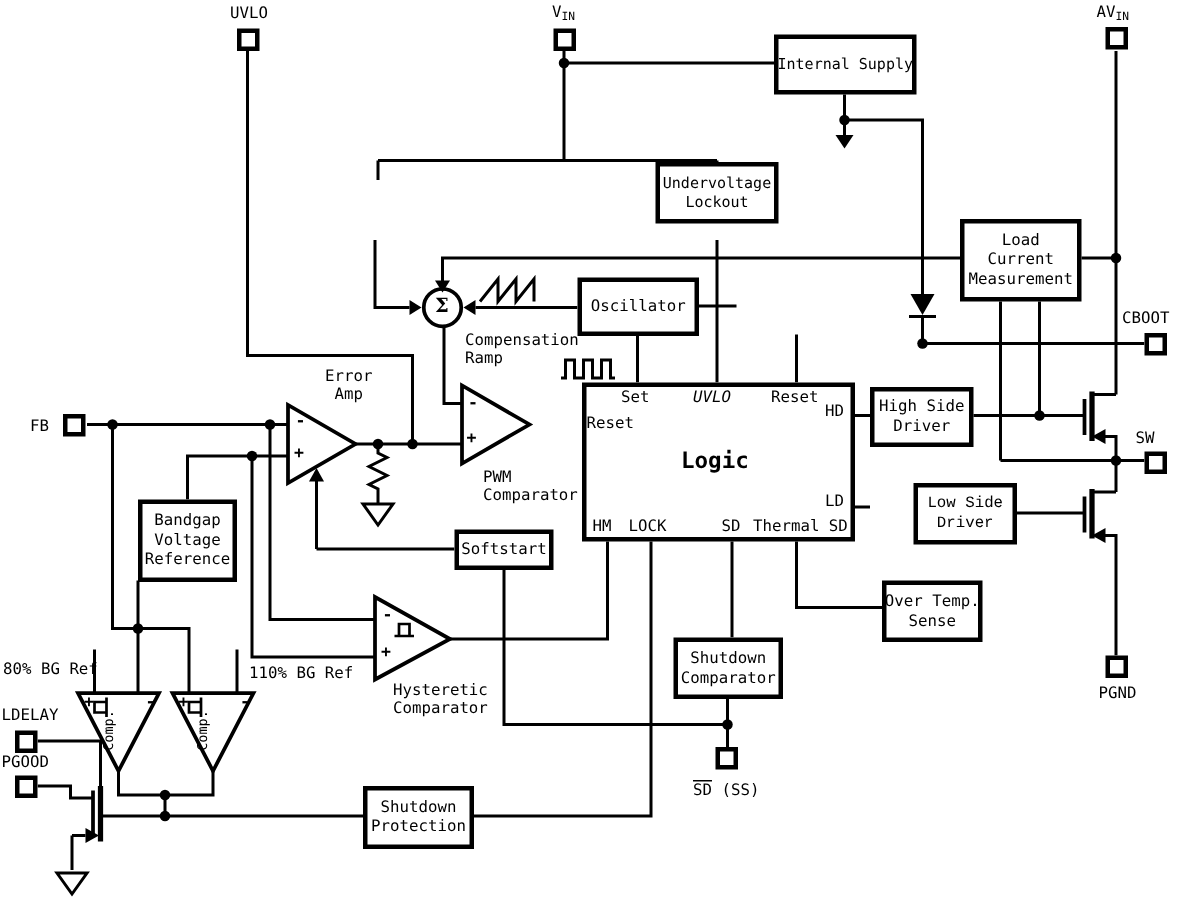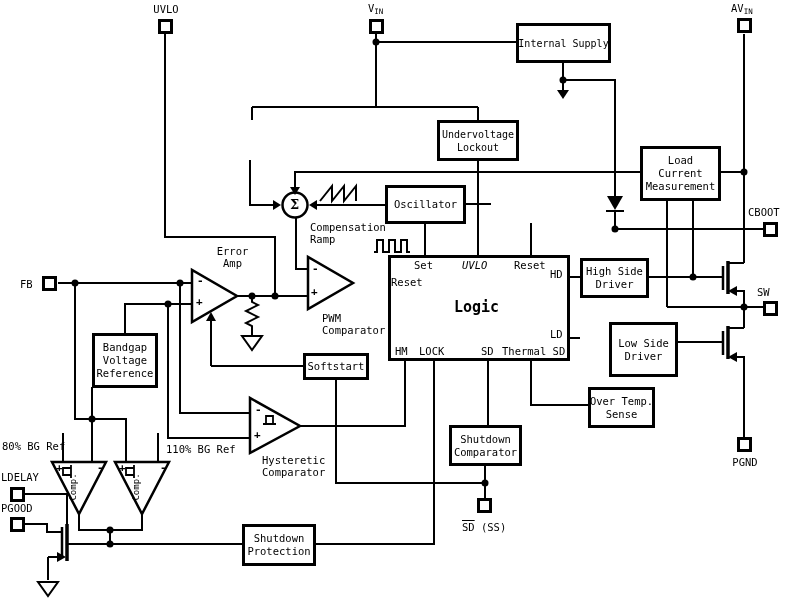--- a/index.html
+++ b/index.html
@@ -142,29 +142,29 @@
         <circle cx="168" cy="304" r="3.5"></circle>
     <circle cx="252" cy="296" r="3.5"></circle>
         <circle cx="275" cy="296" r="3.5"></circle>
     <circle cx="485" cy="483" r="3.5"></circle>
         <circle cx="110" cy="530" r="3.5"></circle>
     <circle cx="110" cy="544" r="3.5"></circle>
   </g>
 </svg>
 
 <div class="block small" style="left:516px;top:23px;width:95px;height:40px;">Internal Supply</div>
-<div class="block small" style="left:437px;top:120px;width:82px;height:41px;">Undervoltage
+<div class="block small" style="left:437px;top:108px;width:82px;height:41px;">Undervoltage
 Lockout</div>
 <div class="block" style="left:385px;top:185px;width:81px;height:39px;">Oscillator</div>
 <div class="block" style="left:640px;top:146px;width:81px;height:55px;">Load
 Current
 Measurement</div>
 <div class="block" style="left:580px;top:258px;width:69px;height:40px;">High Side
 Driver</div>
-<div class="block" style="left:609px;top:322px;width:69px;height:55px;">Low Side
+<div class="block" style="left:609px;top:322px;width:69px;height:41px;font-family:Liberation Mono, monospace;">Low Side
 Driver</div>
 <div class="block" style="left:588px;top:387px;width:67px;height:41px;">Over Temp.
 Sense</div>
 <div class="block" style="left:449px;top:425px;width:73px;height:41px;">Shutdown
 Comparator</div>
 <div class="block" style="left:303px;top:353px;width:66px;height:27px;">Softstart</div>
 <div class="block" style="left:92px;top:333px;width:66px;height:55px;">Bandgap
 Voltage
 Reference</div>
 <div class="block" style="left:242px;top:524px;width:74px;height:42px;">Shutdown

